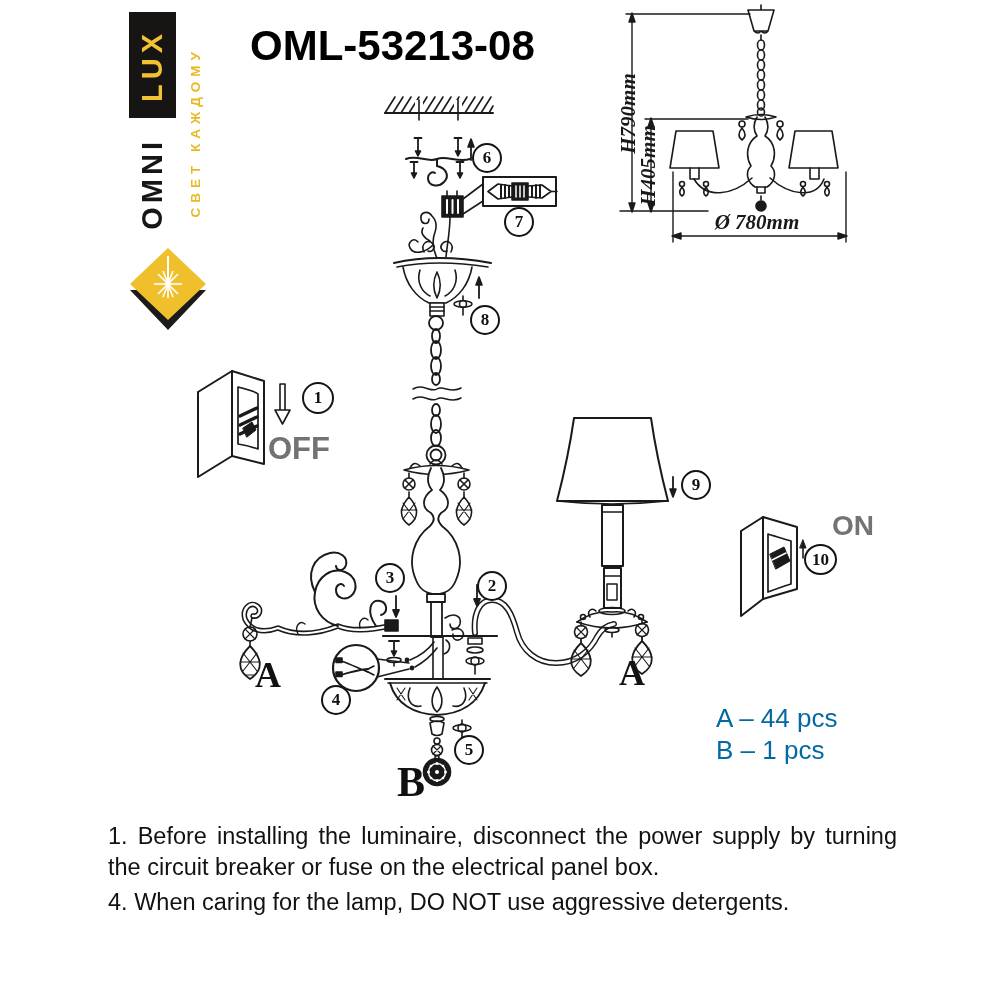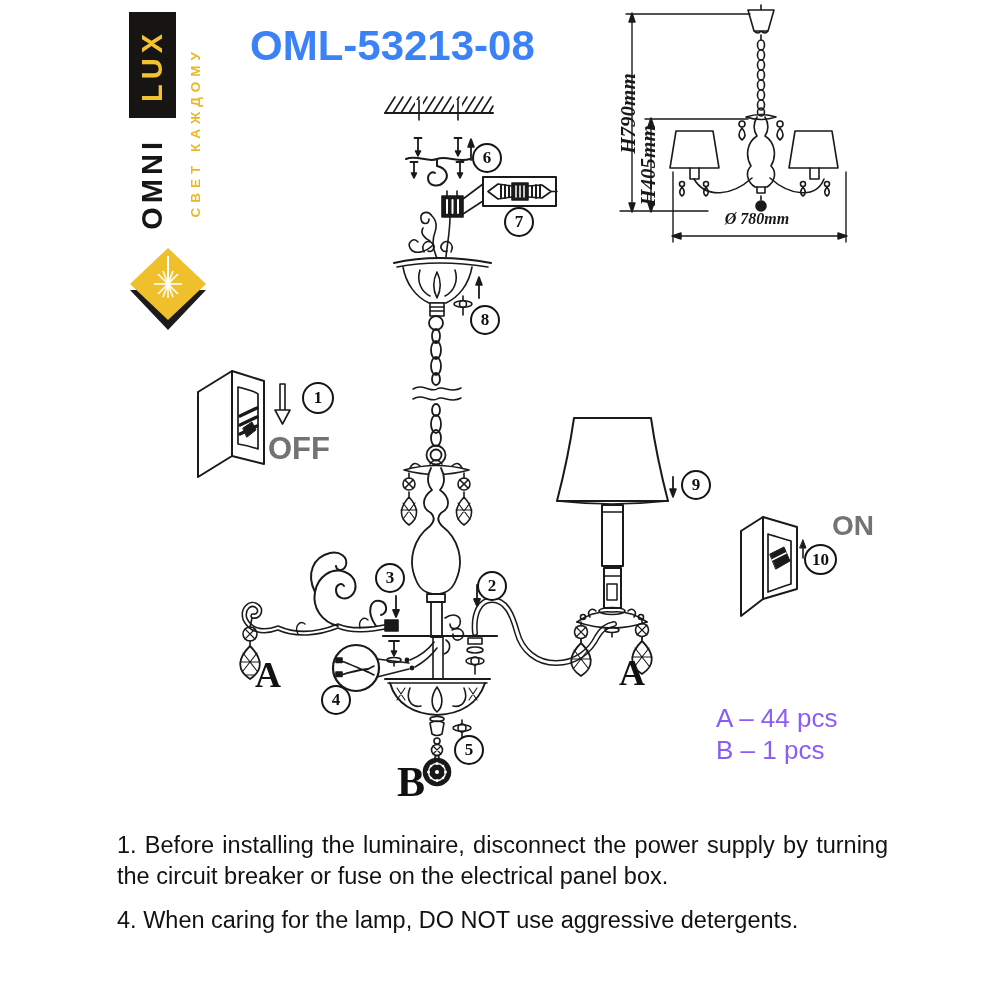--- a/index.html
+++ b/index.html
@@ -12,37 +12,37 @@
   .vert{writing-mode:vertical-rl;transform:rotate(180deg);white-space:nowrap;}
   .logo-lux{font-weight:bold;font-size:29px;letter-spacing:5px;color:#F2C233;}
   .logo-omni{position:absolute;left:129px;top:118px;width:47px;height:132px;display:flex;
              align-items:center;justify-content:center;font-weight:bold;font-size:29px;
              letter-spacing:4px;color:#161616;}
   .logo-tagline{position:absolute;left:183px;top:12px;width:24px;height:240px;display:flex;
                 align-items:center;justify-content:center;font-weight:bold;font-size:13.5px;
                 letter-spacing:5px;color:#E9B823;}
   
   .title{position:absolute;left:250px;top:22px;font-size:42px;font-weight:bold;
-         letter-spacing:0px;color:#3b82f6;}
+         letter-spacing:0px;color:#000000;}
   
   .dim{position:absolute;font-family:"Liberation Serif",serif;font-style:italic;
        font-weight:600;font-size:21px;color:#191919;text-align:center;}
   .dim.rot{transform:rotate(-90deg);}
   
   .badge{position:absolute;width:26px;height:26px;border:2.3px solid #141414;border-radius:50%;
          background:#fff;display:flex;align-items:center;justify-content:center;
          font-family:"Liberation Serif",serif;font-weight:600;font-size:17px;color:#111;}
   .badge.wide{width:29px;height:27px;}
   .switch-label{position:absolute;font-weight:bold;color:#737373;}
   .part-letter{position:absolute;font-family:"Liberation Serif",serif;font-weight:bold;
                font-size:36px;color:#111;}
-  .count{position:absolute;font-size:26px;color:#8b5cf6;}
+  .count{position:absolute;font-size:26px;color:#0369a1;}
   .instructions{position:absolute;left:105px;top:818px;width:795px;font-size:23.5px;
                 line-height:1.34;color:#121212;text-align:justify;}
-  .instructions p{margin:12px;}
+  .instructions p{margin:3px;}
   svg{position:absolute;left:0;top:0;}
 </style>
 </head>
 <body>
 
 <div class="page">
 
   <svg width="1000" height="812" viewBox="0 0 1000 812">
     <g fill="none" stroke="#1a1a1a" stroke-width="1.6" stroke-linecap="round" stroke-linejoin="round">
 
@@ -394,21 +394,21 @@
         <line x1="45" y1="40" x2="40" y2="53"></line>
       <line x1="45" y1="40" x2="50" y2="53"></line>
     </g>
     <circle cx="45" cy="40" r="2.4" fill="#fff"></circle>
   </svg>
 
   <div class="title">OML-53213-08</div>
 
   <div class="dim rot" style="left:578px;top:101px;width:100px;">H790mm</div>
   <div class="dim rot" style="left:598px;top:153px;width:100px;">H405mm</div>
-  <div class="dim" style="left:697px;top:210px;width:120px;font-size:16px;">Ø 780mm</div>
+  <div class="dim" style="left:697px;top:210px;width:120px;font-size:21px;">Ø 780mm</div>
 
   <div class="badge" style="left:302px;top:382px;width:28px;height:28px;">
     <span>1</span>
     </div>
   <div class="badge" style="left:477px;top:571px;">
     <span>2</span>
     </div>
   <div class="badge" style="left:375px;top:563px;">
     <span>3</span>
     </div>

